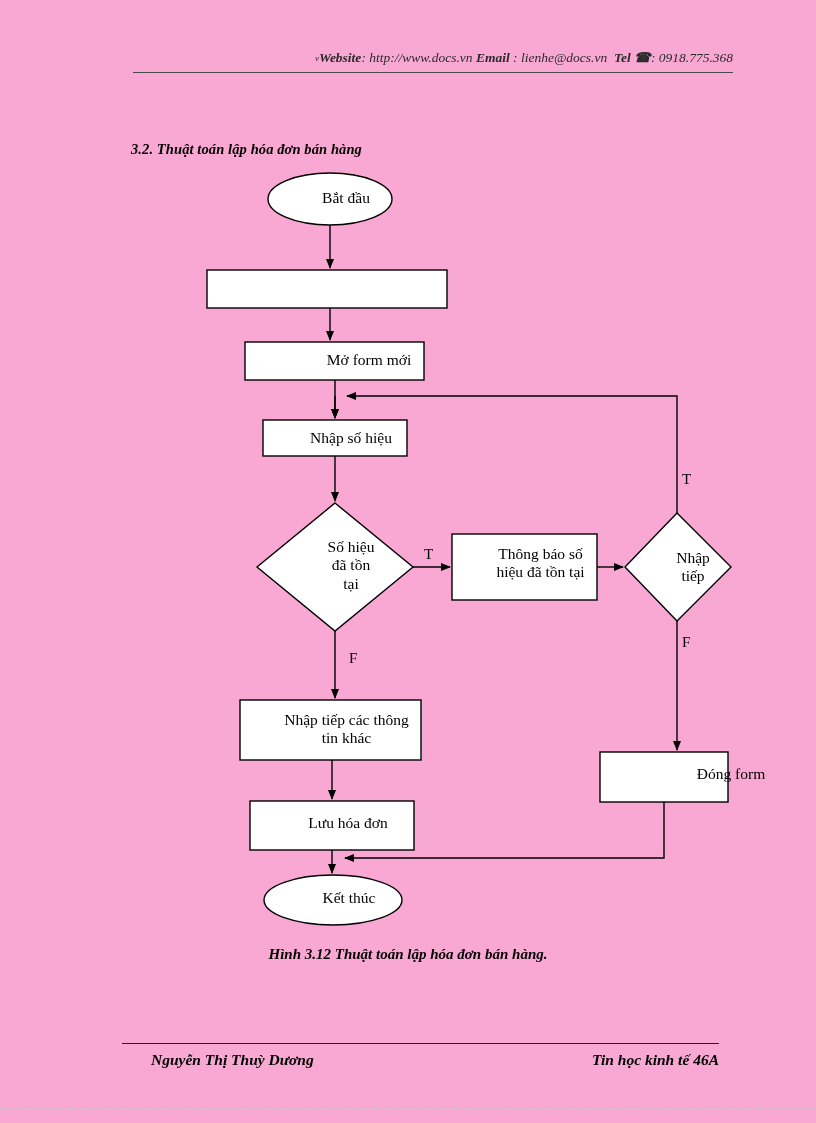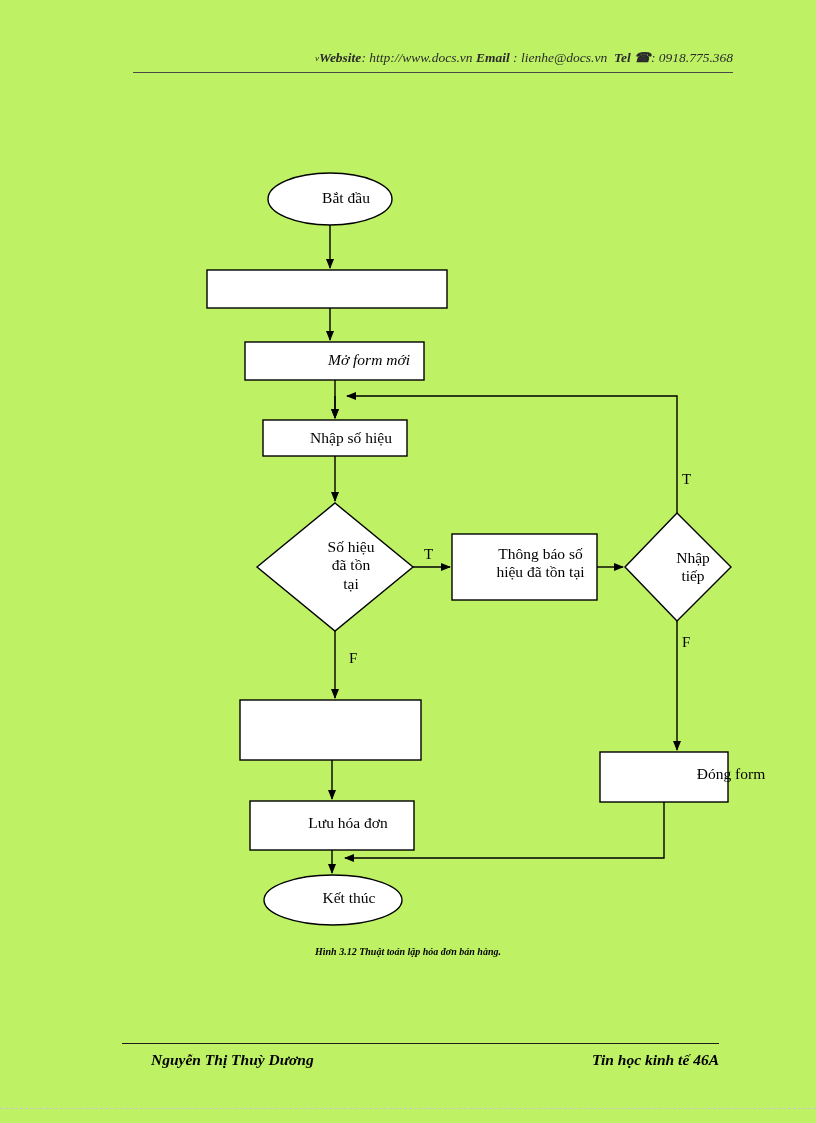--- a/index.html
+++ b/index.html
@@ -9,21 +9,21 @@
     background: #ffffff;
   }
   body {
     font-family: "Liberation Serif", "DejaVu Serif", serif;
     color: #000000;
   }
   .page {
     position: relative;
     width: 816px;
     height: 1123px;
-    background: #bef264;
+    background: #f9a8d4;
     overflow: hidden;
   }
 
   
   .doc-header {
     position: absolute;
     left: 133px;
     top: 49px;
     width: 600px;
     height: 24px;
@@ -65,21 +65,21 @@
 
   
   .figure-caption {
     position: absolute;
     left: 0;
     top: 946px;
     width: 816px;
     text-align: center;
     font-weight: bold;
     font-style: italic;
-    font-size: 10px;
+    font-size: 15px;
     white-space: nowrap;
   }
 
   
   .footer-rule {
     position: absolute;
     left: 122px;
     top: 1043px;
     width: 597px;
     height: 0;
@@ -150,20 +150,21 @@
 </head>
 <body>
 
 <div class="page">
 
   <div class="doc-header">
     <span class="hdr-v">v</span><span class="hdr-b">Website</span><span>: </span><span>http://www.docs.vn</span> <span class="hdr-b">Email</span><span> : </span><span>lienhe@docs.vn</span>&nbsp; <span class="hdr-b">Tel</span> <span class="hdr-b">☎</span><span>: </span><span>0918.775.368</span>
   </div>
   <div class="hdr-rule"></div>
 
+  <div class="section-heading">3.2. Thuật toán lập hóa đơn bán hàng</div>
 
   <div class="flowchart">
     <svg viewBox="0 0 816 1000" xmlns="http://www.w3.org/2000/svg" aria-hidden="true">
       <defs>
         <marker id="arrow" markerWidth="10" markerHeight="8" refX="9" refY="4" orient="auto" markerUnits="userSpaceOnUse">
           <path d="M0,0 L10,4 L0,8 z" fill="#000000"></path>
         </marker>
       </defs>
 
       <g stroke="#000000" stroke-width="1.4" fill="#ffffff">
@@ -216,34 +217,36 @@
 
         <path d="M664,802 L664,858 L345,858" marker-end="url(#arrow)"></path>
 
         <path d="M332,850 L332,873" marker-end="url(#arrow)"></path>
       </g>
     </svg>
 
     <div class="node-label" style="left:270px; top:189px; width:120px;">Bắt đầu</div>
 
 
-    <div class="node-label" style="left:245px; top:351px; width:216px;font-style:italic;">Mở form mới</div>
+    <div class="node-label" style="left:245px; top:351px; width:216px;">Mở form mới</div>
 
     <div class="node-label" style="left:263px; top:429px; width:144px;">Nhập số hiệu</div>
 
     <div class="node-label" style="left:275px; top:538px; width:120px;">Số hiệu
 đã tồn
 tại</div>
 
     <div class="node-label" style="left:452px; top:545px; width:145px;">Thông báo số
 hiệu đã tồn tại</div>
 
     <div class="node-label" style="left:627px; top:549px; width:100px;">Nhập
 tiếp</div>
 
+    <div class="node-label" style="left:240px; top:711px; width:181px;">Nhập tiếp các thông
+tin khác</div>
 
     <div class="node-label" style="left:250px; top:814px; width:164px;">Lưu hóa đơn</div>
 
     <div class="node-label" style="left:600px; top:765px; width:152px;margin-left:39px;">Đóng form</div>
 
     <div class="node-label" style="left:264px; top:889px; width:138px;">Kết thúc</div>
 
     <div class="edge-label" style="left:424px; top:546px;">T</div>
 
     <div class="edge-label" style="left:349px; top:650px;">F</div>

